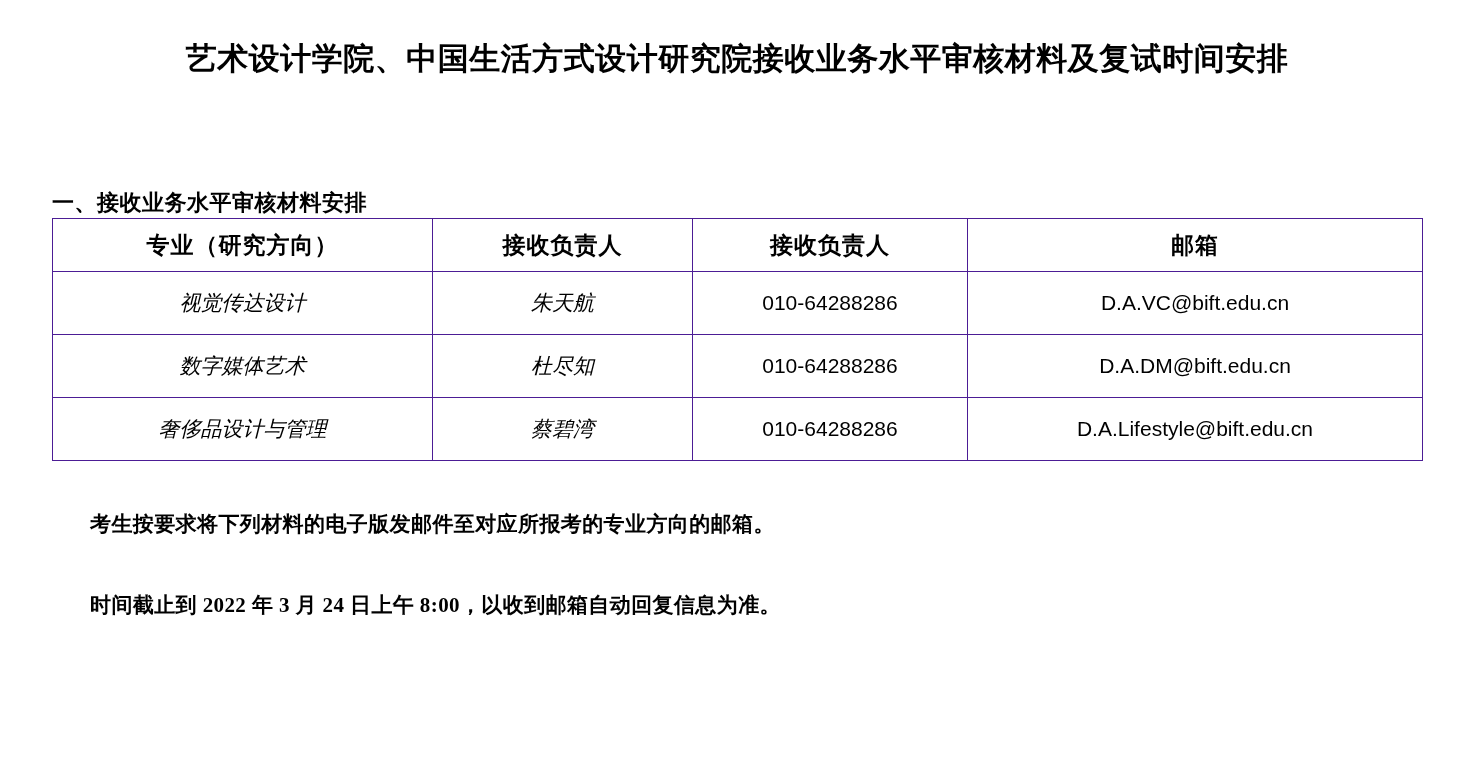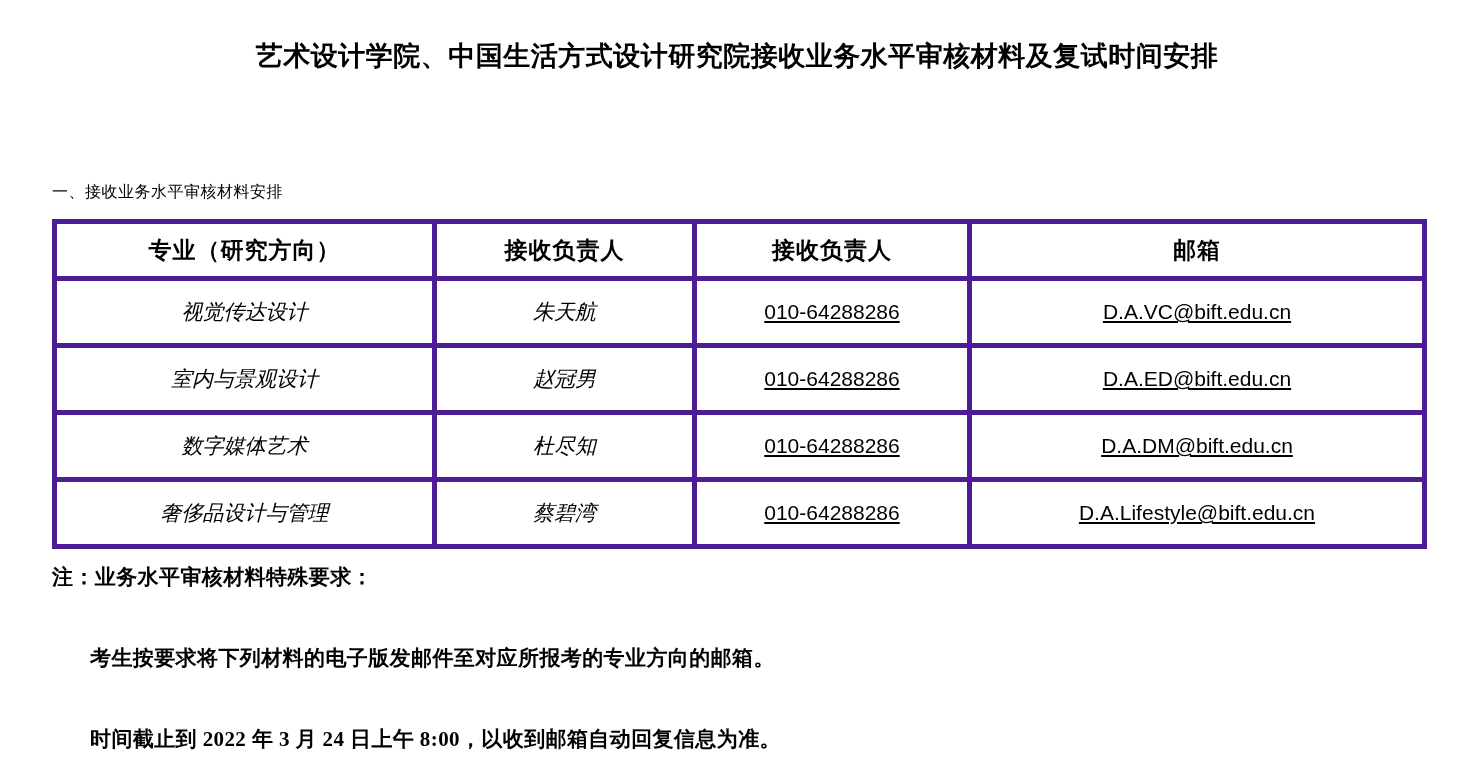--- a/index.html
+++ b/index.html
@@ -16,41 +16,40 @@
   }
   .page {
     position: relative;
     width: 1474px;
     height: 780px;
     box-sizing: border-box;
     padding: 0 52px;
   }
   .doc-title {
     text-align: center;
-    font-size: 27px;
+    font-size: 31px;
     font-weight: bold;
     letter-spacing: 0.5px;
     margin-top: 38px;
     margin-bottom: 0;
     font-family: "Liberation Serif", "DejaVu Serif", serif;
   }
   .section-heading {
-    font-size: 16px;
-    font-weight: normal;
+    font-size: 22px;
+    font-weight: bold;
     margin-top: 108px;
-    margin-bottom: 16px;
     letter-spacing: 0.5px;
   }
   table.info-table {
     border-collapse: collapse;
     width: 1370px;
     table-layout: fixed;
   }
   table.info-table td, table.info-table th {
-    border: 5px solid #4c1d95;
+    border: 1px solid #4c1d95;
     text-align: center;
     font-size: 21px;
     font-weight: normal;
     padding: 0;
     height: 62px;
     vertical-align: middle;
     font-family: "Liberation Sans", sans-serif;
   }
   table.info-table thead th {
     font-family: "Liberation Serif", "DejaVu Serif", serif;
@@ -64,21 +63,20 @@
   .col-phone  { width: 275px; }
   .col-email  { width: 455px; }
   .cell-cn {
     font-family: "Liberation Serif", "DejaVu Serif", serif;
     font-size: 22px;
     font-style: italic;
   }
   .cell-ascii {
     font-family: "Liberation Sans", sans-serif;
     font-size: 21px;
-    text-decoration: underline;
   }
   .notes {
     margin-top: 10px;
   }
   .note-line {
     font-size: 21px;
     font-weight: bold;
     line-height: 1.72;
     letter-spacing: 0.4px;
   }
@@ -112,39 +110,32 @@
       </tr>
     </thead>
     <tbody>
       <tr>
         <td class="cell-cn">视觉传达设计</td>
         <td class="cell-cn">朱天航</td>
         <td class="cell-ascii">010-64288286</td>
         <td class="cell-ascii">D.A.VC@bift.edu.cn</td>
       </tr>
       <tr>
-        <td class="cell-cn">室内与景观设计</td>
-        <td class="cell-cn">赵冠男</td>
-        <td class="cell-ascii">010-64288286</td>
-        <td class="cell-ascii">D.A.ED@bift.edu.cn</td>
-      </tr>
-      <tr>
         <td class="cell-cn">数字媒体艺术</td>
         <td class="cell-cn">杜尽知</td>
         <td class="cell-ascii">010-64288286</td>
         <td class="cell-ascii">D.A.DM@bift.edu.cn</td>
       </tr>
       <tr>
         <td class="cell-cn">奢侈品设计与管理</td>
         <td class="cell-cn">蔡碧湾</td>
         <td class="cell-ascii">010-64288286</td>
         <td class="cell-ascii">D.A.Lifestyle@bift.edu.cn</td>
       </tr>
     </tbody>
   </table>
 
   <div class="notes">
-    <div class="note-line">注：业务水平审核材料特殊要求：</div>
     <div class="note-line indent">考生按要求将下列材料的电子版发邮件至对应所报考的专业方向的邮箱。</div>
     <div class="note-line indent">时间截止到 2022 年 3 月 24 日上午 8:00，以收到邮箱自动回复信息为准。</div>
   </div>
 
 </div>
 
 </body></html>

